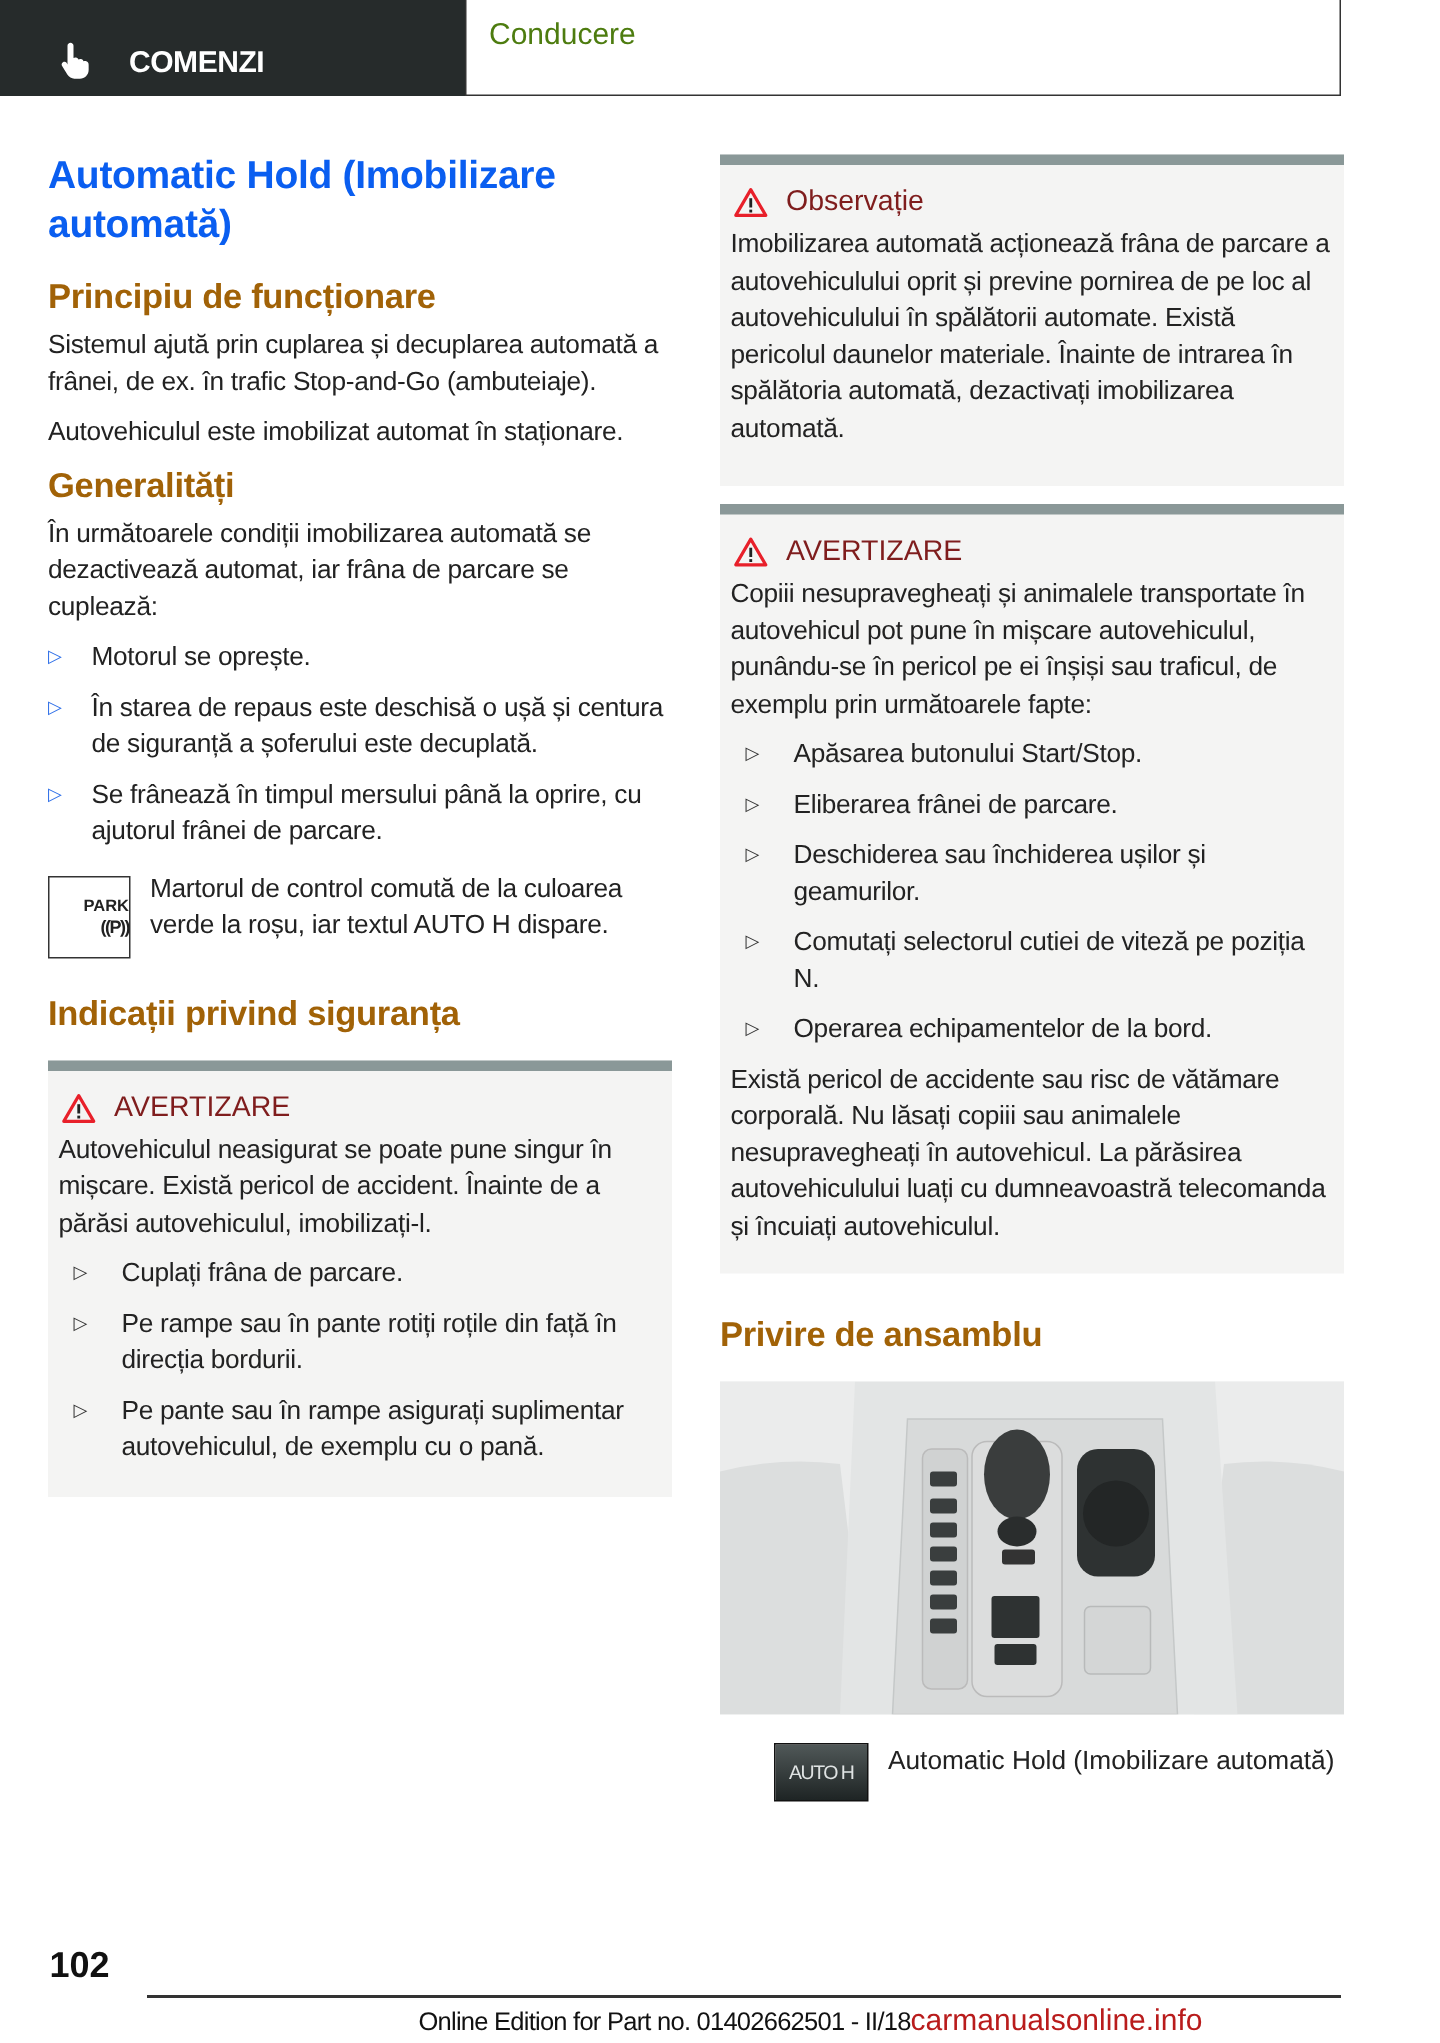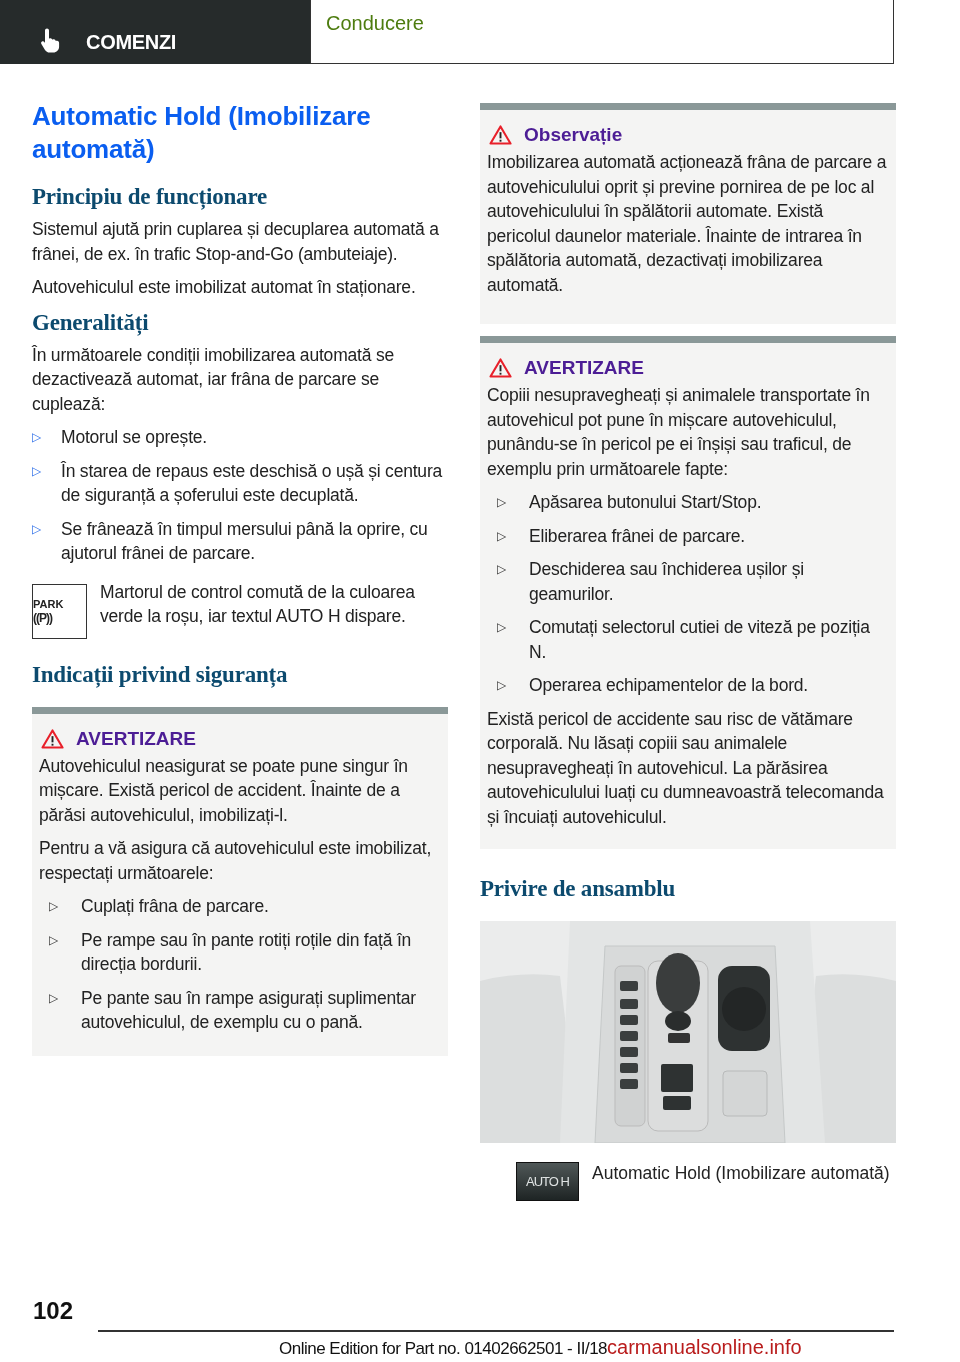--- a/index.html
+++ b/index.html
@@ -22,40 +22,40 @@
   .header-tab-light .label { position:absolute; left:15px; top:14px; font-size:20px; color:#4d7c0f; }
 
   .col { position:absolute; top:100px; width:416px; }
   .col-left { left:32px; }
   .col-right { left:480px; }
 
   h1.title {
     color:#0a5ef0; font-size:26px; font-weight:bold; line-height:33px; margin:0 0 17px 0; letter-spacing:-0.2px;
   }
   h2.sub {
-    color:#0c4a6e; font-size:23px; font-weight:bold; line-height:28px; margin:0 0 6px 0; letter-spacing:-0.2px;font-family:Liberation Serif, serif;
+    color:#a16207; font-size:23px; font-weight:bold; line-height:28px; margin:0 0 6px 0; letter-spacing:-0.2px;
   }
   p.txt { font-size:17.5px; line-height:24.5px; margin:0 0 9px 0; color:#222; letter-spacing:-0.2px; }
   ul.blist { list-style:none; padding:0; margin:0 0 6px 0; }
   ul.blist li { position:relative; padding-left:29px; font-size:17.5px; line-height:24.5px; margin-bottom:9px; letter-spacing:-0.2px; }
   ul.blist li .tri { position:absolute; left:0; top:0; font-size:12px; color:#2e6fe8; }
   ul.blist.box li { padding-left:42px; }
   ul.blist.box li .tri { left:10px; color:#333; }
 
   .park-row { display:flex; gap:13px; margin:14px 0 22px 0; }
   .park-icon {
     flex:0 0 auto; width:55px; height:55px; border:1.5px solid #333; box-sizing:border-box; margin-top:4px;
-    display:flex; flex-direction:column; align-items:flex-start; justify-content:center; font-weight:bold; font-size:11px; color:#222;
+    display:flex; flex-direction:column; align-items:flex-end; justify-content:center; font-weight:bold; font-size:11px; color:#222;
   }
   .park-icon .p { font-size:12px; margin-top:1px; letter-spacing:-1px; }
   .park-row p { margin:0; }
 
   .notebox { background:#f4f4f3; border-top:7px solid #8a9898; padding:14px 7px 12px 7px; box-sizing:border-box; }
   .notebox .nhead { display:flex; align-items:center; gap:12px; margin:0 0 4px 2px; }
-  .notebox .nhead .ttl { font-weight:bold; font-size:19px; color:#4c1d95; }
+  .notebox .nhead .ttl { font-weight:normal; font-size:19px; color:#7f1d1d; }
   .warn-icon { width:23px; height:20px; }
 
   .photo { width:416px; height:222px; background:#e8e9e9; position:relative; overflow:hidden; margin-top:4px; }
   .caption-row { display:flex; align-items:flex-start; gap:13px; margin-top:18px;padding-left:36px; }
   .autoh-icon {
     width:63px; height:39px; background:linear-gradient(#505858,#1e2424); border:1px solid #111; box-sizing:border-box;
     color:#dfe3e3; font-size:13px; display:flex; align-items:center; justify-content:center; letter-spacing:-1px; margin-top:1px;
   }
   .caption-row p { margin:0; font-size:17.5px; line-height:24px; }
 
@@ -105,21 +105,20 @@
   <div class="notebox">
     <div class="nhead">
       <svg class="warn-icon" viewBox="0 0 24 21">
         <path d="M12 1.5L22.5 19.5H1.5Z" fill="none" stroke="#e8202a" stroke-width="2.2" stroke-linejoin="round"></path>
         <rect x="11" y="7.5" width="2" height="6.5" fill="#222"></rect>
           <rect x="11" y="15.5" width="2" height="2" fill="#222"></rect>
       </svg>
       <span class="ttl">AVERTIZARE</span>
     </div>
     <p class="txt">Autovehiculul neasigurat se poate pune singur în mișcare. Există pericol de accident. Înainte de a părăsi autovehiculul, imobilizați-l.</p>
-    <p class="txt">Pentru a vă asigura că autovehiculul este imobilizat, respectați următoarele:</p>
     <ul class="blist box">
       <li><span class="tri">▷</span><span>Cuplați frâna de parcare.</span></li>
       <li><span class="tri">▷</span><span>Pe rampe sau în pante rotiți roțile din față în direcția bordurii.</span></li>
       <li><span class="tri">▷</span><span>Pe pante sau în rampe asigurați suplimentar autovehiculul, de exemplu cu o pană.</span></li>
     </ul>
   </div>
 </div>
 
 <div class="col col-right" style="top:103px">
   <div class="notebox" style="padding-bottom:18px">

